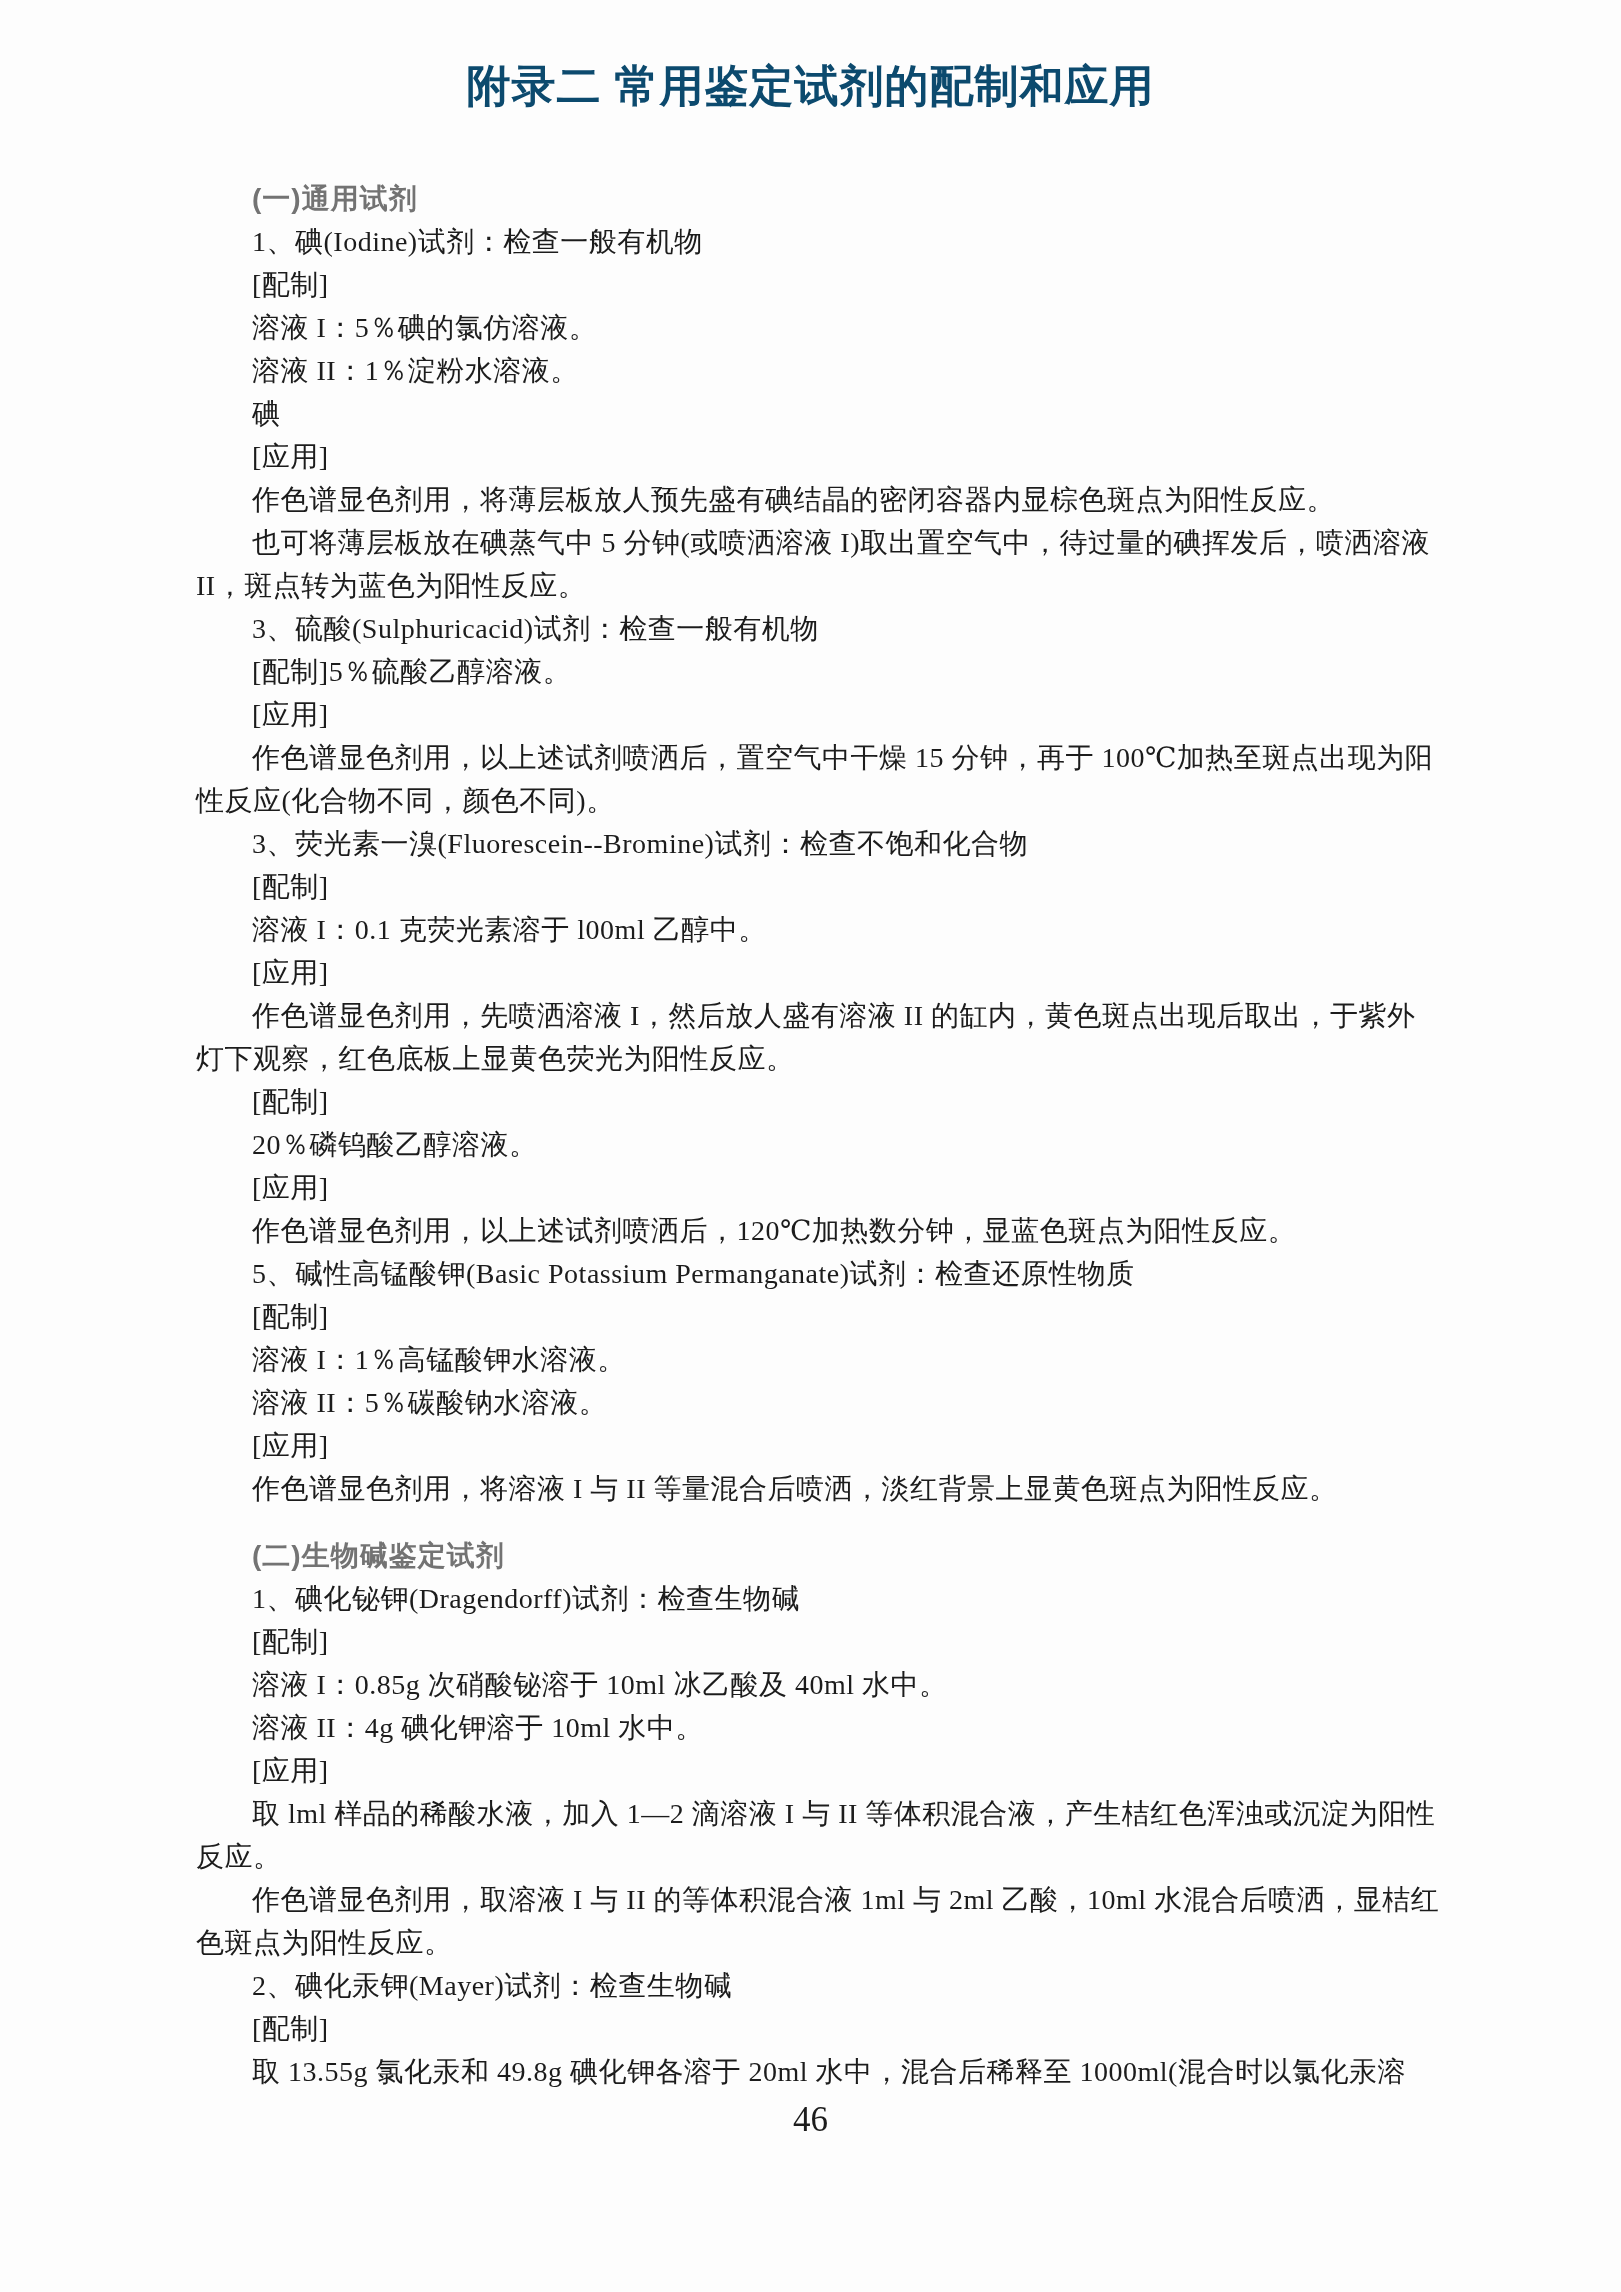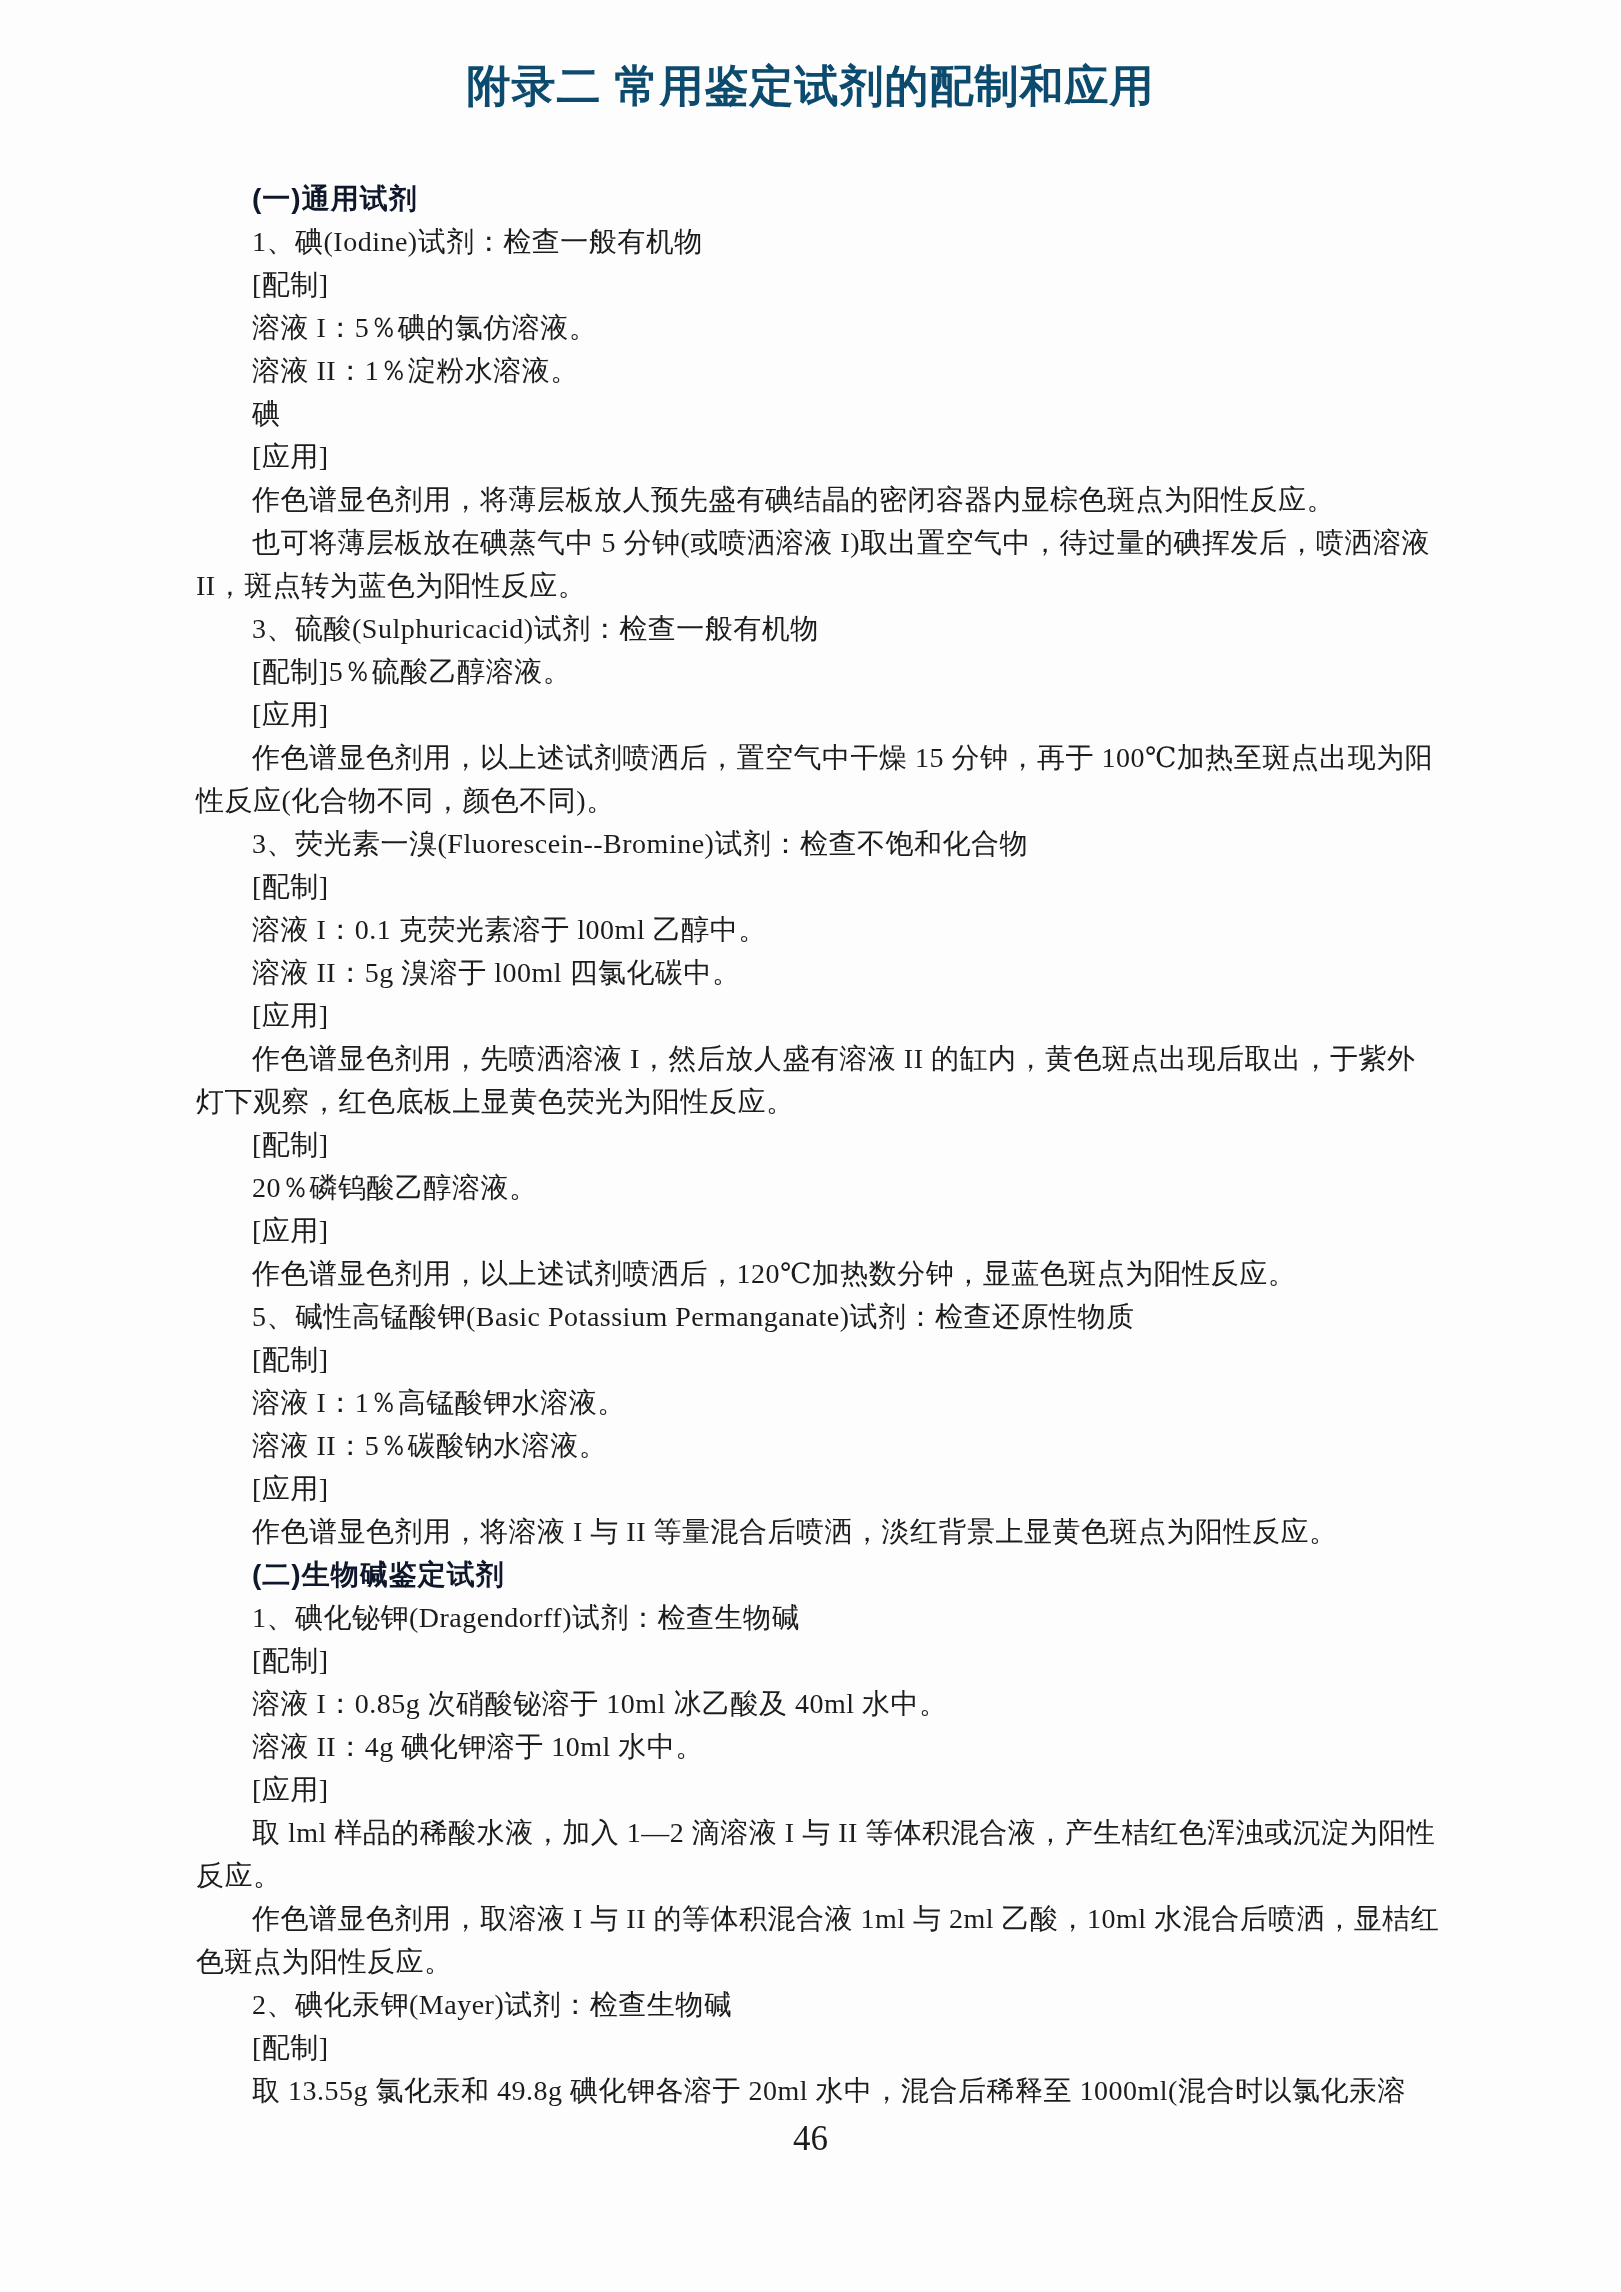--- a/index.html
+++ b/index.html
@@ -39,21 +39,22 @@
     white-space: nowrap;
     letter-spacing: 0.5px;
   }
   .line.indent {
     padding-left: 56px;
   }
   .line.heading {
     font-weight: bold;
     font-family: "Liberation Sans", "DejaVu Sans", sans-serif;
     letter-spacing: 1px;
-    color: #0f172a;
+    color: #737373;
+    margin-top: 24px;
   }
   .page-number {
     margin-top: 7.8px;
     text-align: center;
     font-size: 35px;
     line-height: 37px;
     color: #1c1c1c;
   }
 </style>
 </head>
@@ -74,21 +75,20 @@
       <div class="line indent">也可将薄层板放在碘蒸气中 5 分钟(或喷洒溶液 I)取出置空气中，待过量的碘挥发后，喷洒溶液</div>
       <div class="line">II，斑点转为蓝色为阳性反应。</div>
       <div class="line indent">3、硫酸(Sulphuricacid)试剂：检查一般有机物</div>
       <div class="line indent">[配制]5％硫酸乙醇溶液。</div>
       <div class="line indent">[应用]</div>
       <div class="line indent">作色谱显色剂用，以上述试剂喷洒后，置空气中干燥 15 分钟，再于 100℃加热至斑点出现为阳</div>
       <div class="line">性反应(化合物不同，颜色不同)。</div>
       <div class="line indent">3、荧光素一溴(Fluorescein--Bromine)试剂：检查不饱和化合物</div>
       <div class="line indent">[配制]</div>
       <div class="line indent">溶液 I：0.1 克荧光素溶于 l00ml 乙醇中。</div>
-      <div class="line indent">溶液 II：5g 溴溶于 l00ml 四氯化碳中。</div>
       <div class="line indent">[应用]</div>
       <div class="line indent">作色谱显色剂用，先喷洒溶液 I，然后放人盛有溶液 II 的缸内，黄色斑点出现后取出，于紫外</div>
       <div class="line">灯下观察，红色底板上显黄色荧光为阳性反应。</div>
       <div class="line indent">[配制]</div>
       <div class="line indent">20％磷钨酸乙醇溶液。</div>
       <div class="line indent">[应用]</div>
       <div class="line indent">作色谱显色剂用，以上述试剂喷洒后，120℃加热数分钟，显蓝色斑点为阳性反应。</div>
       <div class="line indent">5、碱性高锰酸钾(Basic Potassium Permanganate)试剂：检查还原性物质</div>
       <div class="line indent">[配制]</div>
       <div class="line indent">溶液 I：1％高锰酸钾水溶液。</div>

